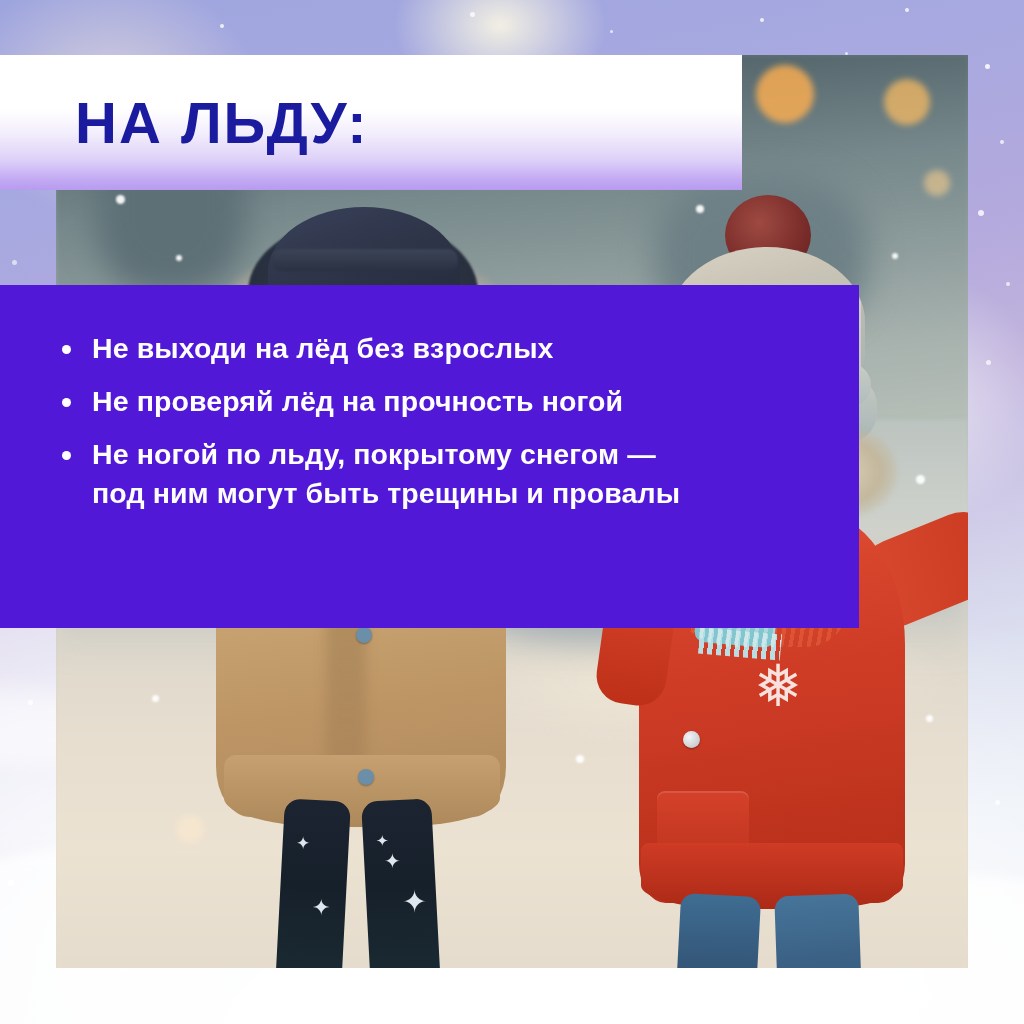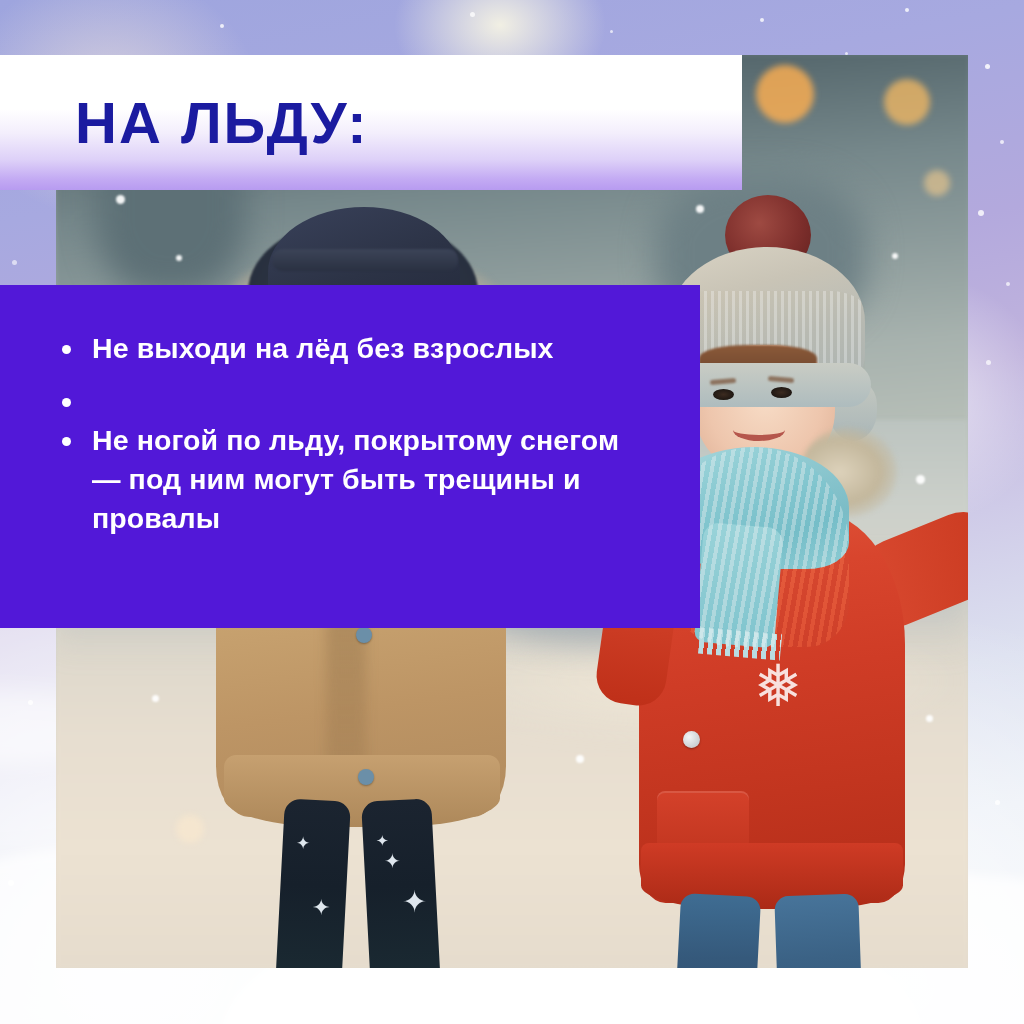--- a/index.html
+++ b/index.html
@@ -303,21 +303,21 @@
   }
   .banner-title {
     font-size:58px; font-weight:bold; color:#1b1ba0;
     letter-spacing:2px; line-height:1;
     padding-left:75px; padding-bottom:38px;
     white-space:nowrap;
   }
 
   
   .panel {
-    position:absolute; left:0; top:285px; width:700px; height:343px;
+    position:absolute; left:0; top:285px; width:859px; height:343px;
     background:#5218d8;
     padding:44px 58px 32px 62px;
   }
   .bullets { list-style:none; }
   .bullet-row {
     display:flex; align-items:flex-start;
     margin-bottom:14px;
   }
   .bullet-dot {
     flex:0 0 auto;
@@ -475,19 +475,20 @@
 </div>
 
 <div class="panel">
   <ul class="bullets">
     <li class="bullet-row">
       <span class="bullet-dot"></span>
       <span class="bullet-text">Не выходи на лёд без взрослых</span>
     </li>
     <li class="bullet-row">
       <span class="bullet-dot"></span>
+      <span class="bullet-text">Не проверяй лёд на прочность ногой</span>
     </li>
     <li class="bullet-row">
       <span class="bullet-dot"></span>
       <span class="bullet-text">Не ногой по льду, покрытому снегом — под ним могут быть трещины и провалы</span>
     </li>
   </ul>
 </div>
 
 </body></html>

